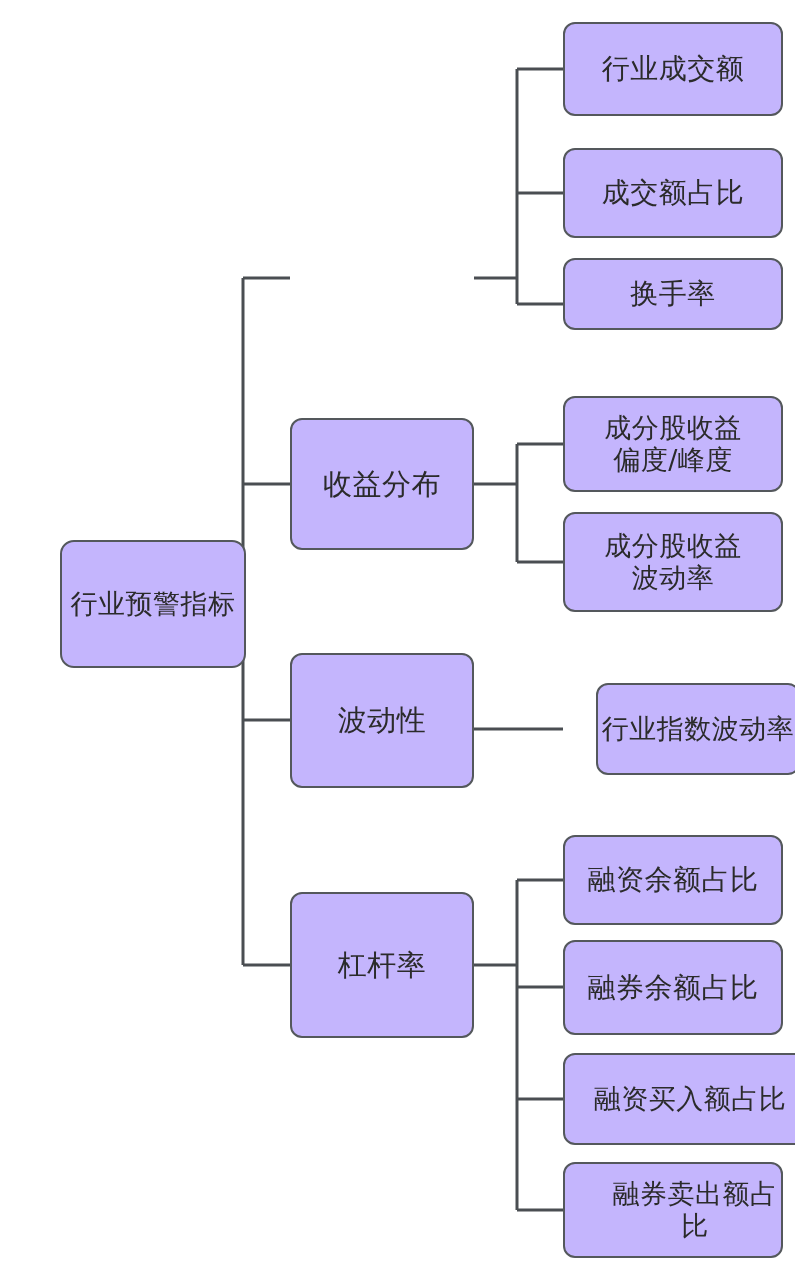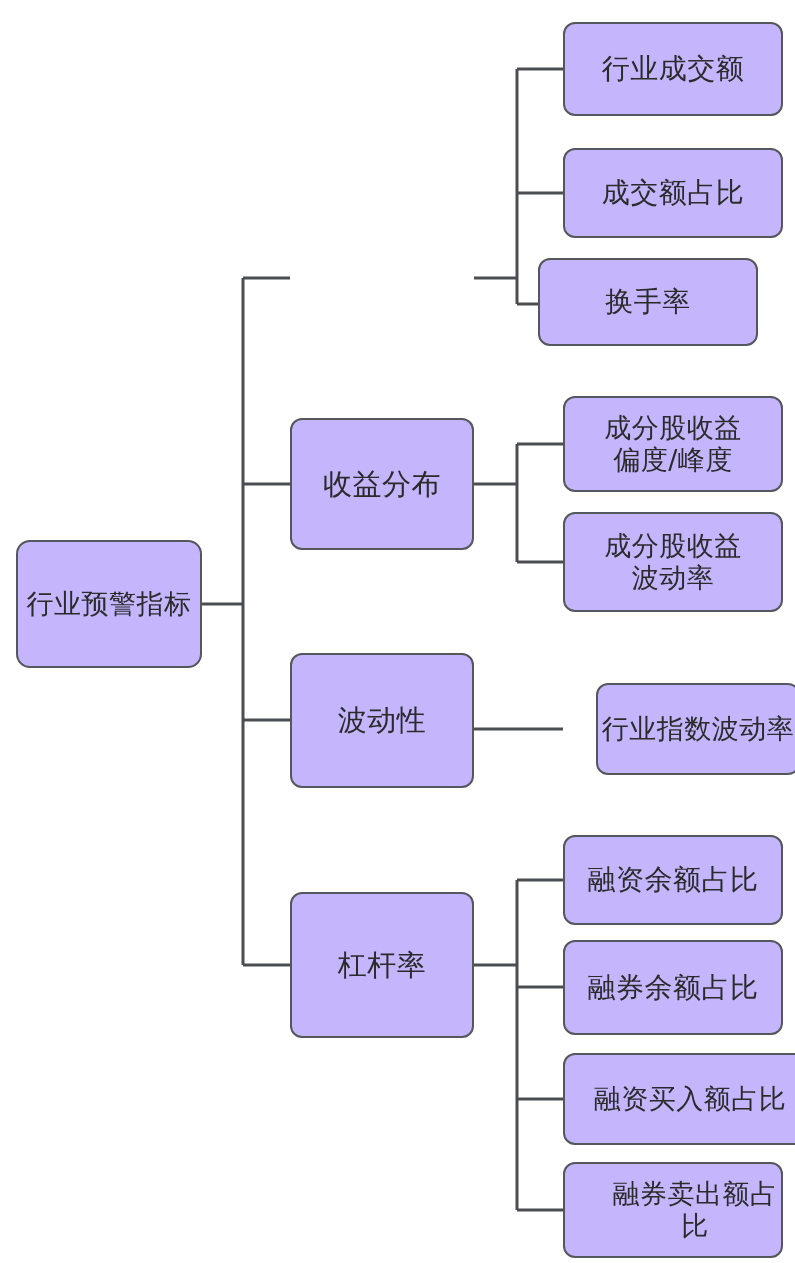--- a/index.html
+++ b/index.html
@@ -29,21 +29,21 @@
     display:flex;
     align-items:center;
     justify-content:center;
     text-align:center;
     color:#2b2b2b;
     line-height:1.18;
     letter-spacing:0.5px;
     white-space:pre-line;
     overflow:visible;
   }
-  .node.root{ border-radius:14px; }
+  .node.root{ border-radius:14px;margin-left:44px; }
   .t-root   { font-size:27px; }
   .t-branch { font-size:29px; }
   .t-leaf   { font-size:28px; }
   .t-leaf2  { font-size:27px; }
 </style>
 </head>
 <body>
 
 <div id="canvas">
 
@@ -77,21 +77,21 @@
       <path d="M517,1099 L563,1099"></path>
       <path d="M517,1210 L563,1210"></path>
     </g>
   </svg>
 
   <div class="node root t-root" style="left:16px;top:540px;width:186px;height:128px;">行业预警指标</div>
 
 
   <div class="node t-leaf" style="left:563px;top:22px;width:220px;height:94px;">行业成交额</div>
   <div class="node t-leaf" style="left:563px;top:148px;width:220px;height:90px;">成交额占比</div>
-  <div class="node t-leaf" style="left:538px;top:258px;width:220px;height:88px;">换手率</div>
+  <div class="node t-leaf" style="left:563px;top:258px;width:220px;height:72px;">换手率</div>
 
   <div class="node t-branch" style="left:290px;top:418px;width:184px;height:132px;">收益分布</div>
 
   <div class="node t-leaf2" style="left:563px;top:396px;width:220px;height:96px;">成分股收益
 偏度/峰度</div>
   <div class="node t-leaf2" style="left:563px;top:512px;width:220px;height:100px;">成分股收益
 波动率</div>
 
   <div class="node t-branch" style="left:290px;top:653px;width:184px;height:135px;">波动性</div>
 

